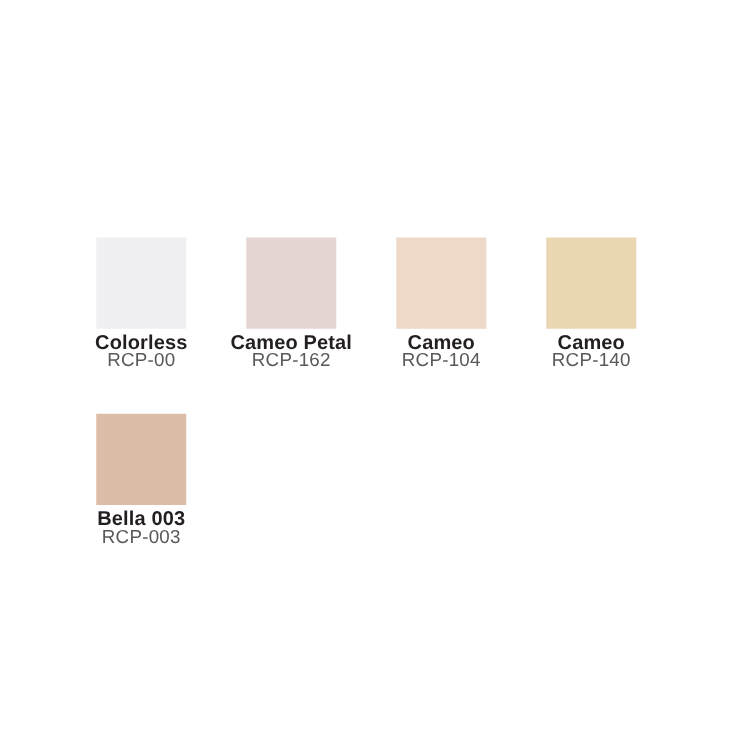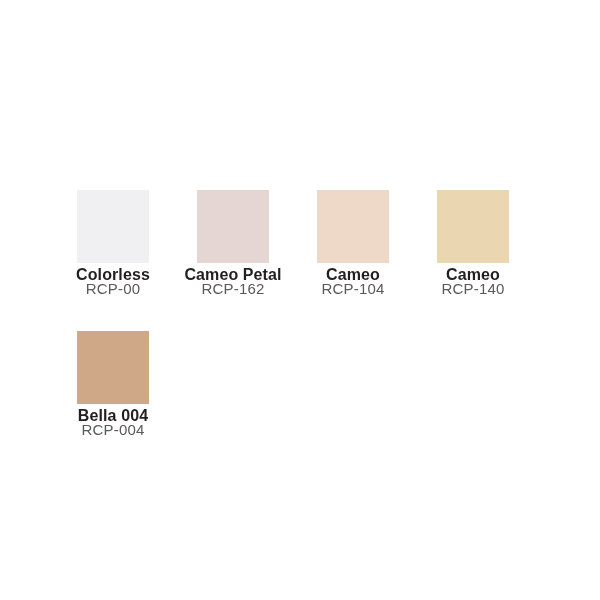--- a/index.html
+++ b/index.html
@@ -91,20 +91,20 @@
       </div>
       <div class="swatch-cell">
         <div class="swatch-chip" style="background-color: rgb(235, 214, 178);"></div>
         <div class="swatch-name">Cameo</div>
         <div class="swatch-code">RCP-140</div>
       </div>
     </div>
 
     <div class="swatch-row">
       <div class="swatch-cell">
-        <div class="swatch-chip" style="background-color: rgb(207, 168, 136);"></div>
-        <div class="swatch-name">Bella 004</div>
-        <div class="swatch-code">RCP-004</div>
+        <div class="swatch-chip" style="background-color: rgb(220, 189, 168);"></div>
+        <div class="swatch-name">Bella 003</div>
+        <div class="swatch-code">RCP-003</div>
       </div>
     </div>
 
   </div>
 </div>
 
 </body></html>

